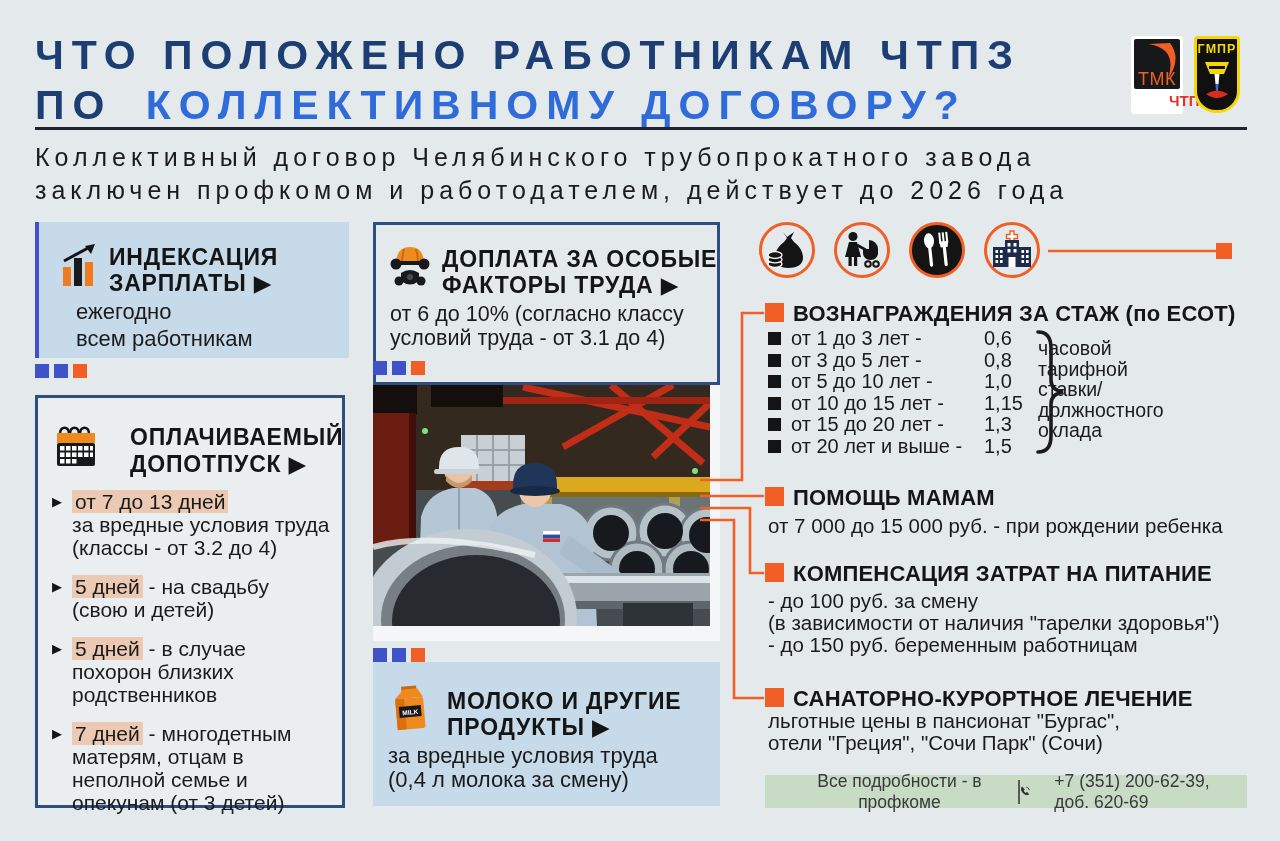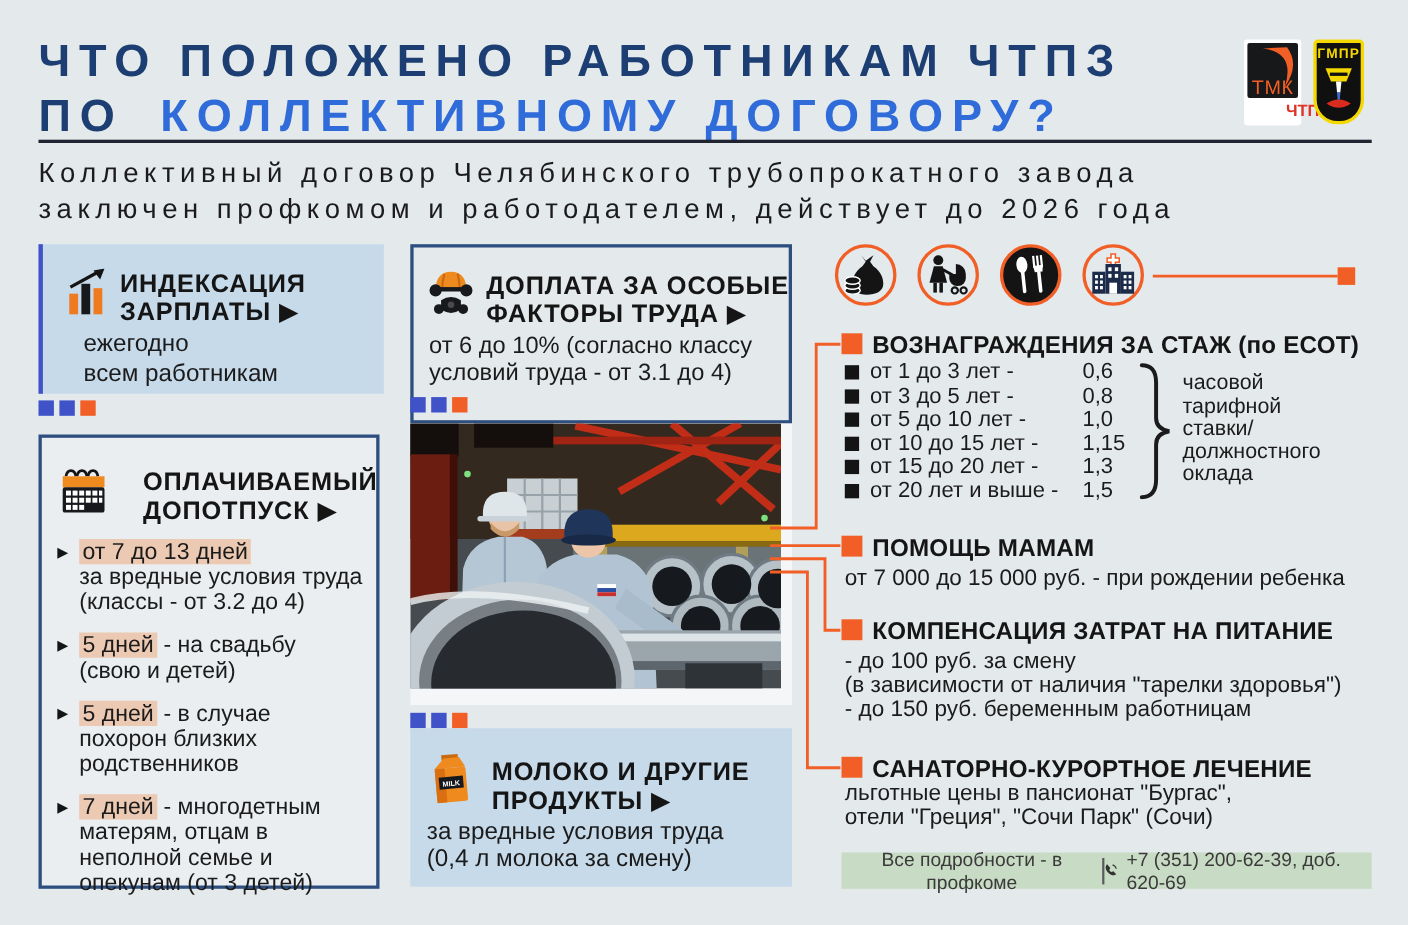--- a/index.html
+++ b/index.html
@@ -30,21 +30,21 @@
   .sec-head{display:flex;align-items:flex-start;}
   .sec-sq{width:19px;height:19px;background:#f15f26;flex:none;margin-right:9px;}
   .sec-title{font-size:22px;font-weight:700;letter-spacing:0.2px;color:#151515;white-space:nowrap;line-height:21px;}
   .sec-body{font-size:20.5px;line-height:22px;color:#1b1b1b;white-space:nowrap;}
   .sen-row{display:flex;align-items:center;height:21.5px;font-size:20px;color:#1b1b1b;white-space:nowrap;}
   .sen-bullet{width:13px;height:13px;background:#141414;flex:none;margin-right:10px;}
   .sen-label{flex:none;min-width:193px;}
   .ring{border-radius:50%;border:3px solid #f15f26;box-sizing:border-box;display:flex;align-items:center;justify-content:center;}
   
   .footer{background:#c8dbc4;display:flex;align-items:center;}
-  .footer-text{font-size:17.5px;color:#3a3a3a;}
+  .footer-text{font-size:17.5px;color:#3a3a3a;margin-left:16px;}
   .footer-div{width:2px;height:24px;background:#5a5a5a;}
   .photo-frame{background:#f4f6f7;}
 </style>
 </head>
 <body>
 
 <div class="page">
 
   <div class="abs title" style="left:35px;top:30px;">
     <span>ЧТО ПОЛОЖЕНО РАБОТНИКАМ ЧТПЗ</span><br>
@@ -406,21 +406,21 @@
     </div>
     <div class="sen-row">
       <span class="sen-bullet"></span>
       <span class="sen-label">от 20 лет и выше -</span>
       <span>1,5</span>
     </div>
   </div>
   <svg class="abs" style="left:1034px;top:330px;" width="34" height="124" viewBox="0 0 34 124">
     <path d="M4,2 Q17,2 17,18 L17,50 Q17,60 29,62 Q17,64 17,74 L17,106 Q17,122 4,122" fill="none" stroke="#1b1b1b" stroke-width="3.6" stroke-linecap="round"></path>
   </svg>
-  <div class="abs" style="left:1075px;top:338px;font-size:19.5px;line-height:20.5px;color:#1b1b1b;">
+  <div class="abs" style="left:1038px;top:338px;font-size:19.5px;line-height:20.5px;color:#1b1b1b;">
     <span>часовой</span><br>
     <span>тарифной</span><br>
     <span>ставки/</span><br>
     <span>должностного</span><br>
     <span>оклада</span>
   </div>
 
   <div class="abs sec-head" style="left:765px;top:487px;">
     <span class="sec-sq"></span>
     <span class="sec-title">ПОМОЩЬ МАМАМ</span>

